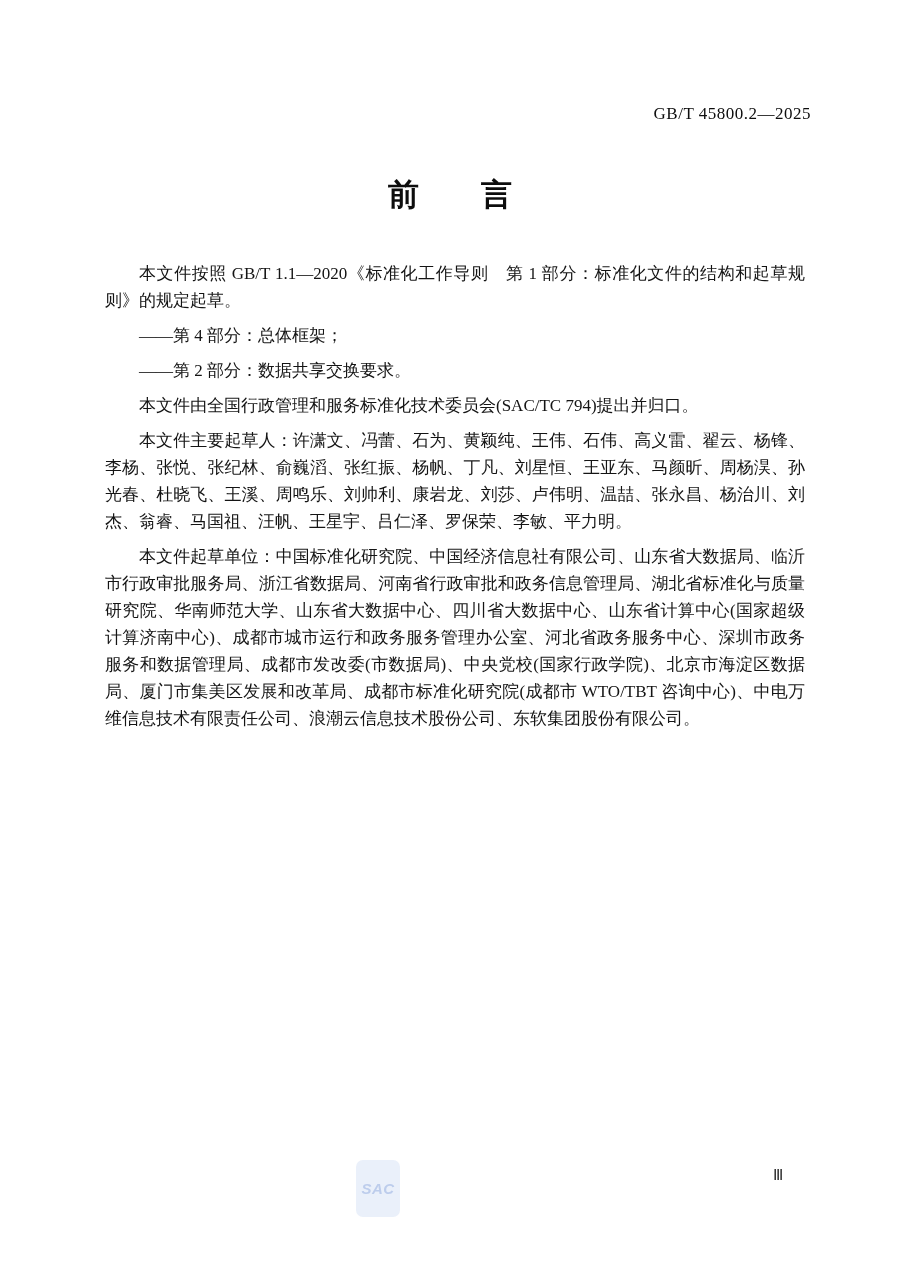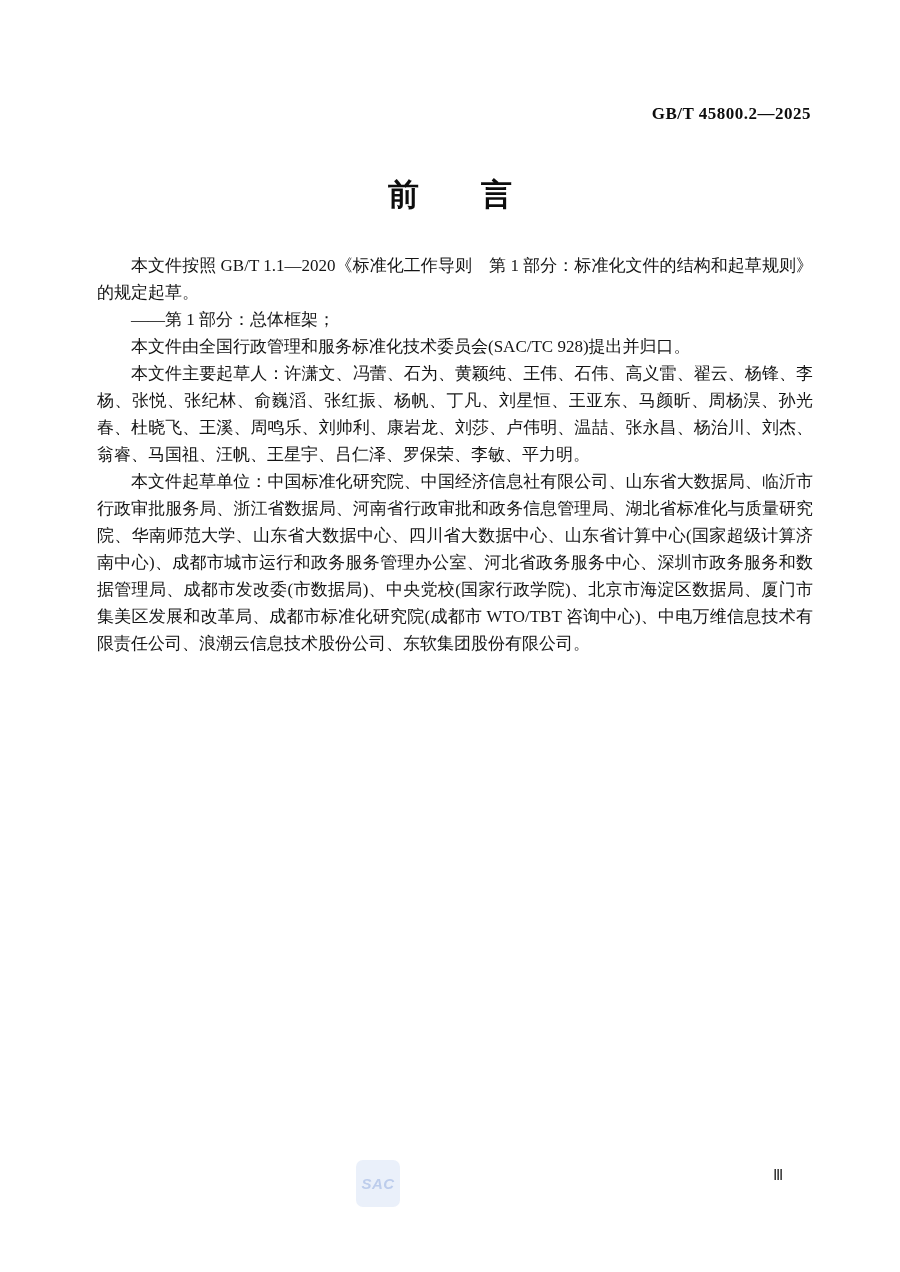--- a/index.html
+++ b/index.html
@@ -10,21 +10,21 @@
     position: relative;
     font-family: "Liberation Serif", serif;
     color: #161616;
     overflow: hidden;
   }
   .doc-number {
     position: absolute;
     top: 104px;
     right: 89px;
     font-size: 17px;
-    font-weight: bold;
+    font-weight: normal;
     letter-spacing: 0.5px;
     color: #0d0d0d;
     white-space: nowrap;
   }
   .page-title {
     position: absolute;
     top: 174px;
     left: 0;
     width: 100%;
     margin: 0;
@@ -37,29 +37,29 @@
     position: absolute;
     top: 252px;
     left: 97px;
     width: 716px;
     font-size: 17px;
     line-height: 27px;
     text-align: justify;
     color: #141414;
   }
   .para {
-    margin: 0;
+    margin: 8px;
     text-indent: 2em;
   }
   .watermark {
     position: absolute;
     left: 356px;
     top: 1160px;
     width: 44px;
-    height: 47px;
+    height: 57px;
     background: #eaf0fa;
     border-radius: 7px;
     display: flex;
     align-items: center;
     justify-content: center;
     font-family: "Liberation Sans", sans-serif;
     font-weight: bold;
     font-style: italic;
     font-size: 15px;
     letter-spacing: 0.5px;
@@ -77,22 +77,23 @@
 <body>
 
 <div>
 
   <div class="doc-number">GB/T 45800.2—2025</div>
 
   <h1 class="page-title">前　　言</h1>
 
   <div class="foreword-body">
     <p class="para">本文件按照 GB/T 1.1—2020《标准化工作导则　第 1 部分：标准化文件的结构和起草规则》的规定起草。</p>
-    <p class="para">——第 1 部分：总体框架；</p>
-    <p class="para">本文件由全国行政管理和服务标准化技术委员会(SAC/TC 928)提出并归口。</p>
+    <p class="para">——第 4 部分：总体框架；</p>
+    <p class="para">——第 2 部分：数据共享交换要求。</p>
+    <p class="para">本文件由全国行政管理和服务标准化技术委员会(SAC/TC 794)提出并归口。</p>
     <p class="para">本文件主要起草人：许潇文、冯蕾、石为、黄颖纯、王伟、石伟、高义雷、翟云、杨锋、李杨、张悦、张纪林、俞巍滔、张红振、杨帆、丁凡、刘星恒、王亚东、马颜昕、周杨淏、孙光春、杜晓飞、王溪、周鸣乐、刘帅利、康岩龙、刘莎、卢伟明、温喆、张永昌、杨治川、刘杰、翁睿、马国祖、汪帆、王星宇、吕仁泽、罗保荣、李敏、平力明。</p>
     <p class="para">本文件起草单位：中国标准化研究院、中国经济信息社有限公司、山东省大数据局、临沂市行政审批服务局、浙江省数据局、河南省行政审批和政务信息管理局、湖北省标准化与质量研究院、华南师范大学、山东省大数据中心、四川省大数据中心、山东省计算中心(国家超级计算济南中心)、成都市城市运行和政务服务管理办公室、河北省政务服务中心、深圳市政务服务和数据管理局、成都市发改委(市数据局)、中央党校(国家行政学院)、北京市海淀区数据局、厦门市集美区发展和改革局、成都市标准化研究院(成都市 WTO/TBT 咨询中心)、中电万维信息技术有限责任公司、浪潮云信息技术股份公司、东软集团股份有限公司。</p>
   </div>
 
   <div class="watermark">
     <span>SAC</span>
   </div>
 
   <div class="page-number">Ⅲ</div>
 

